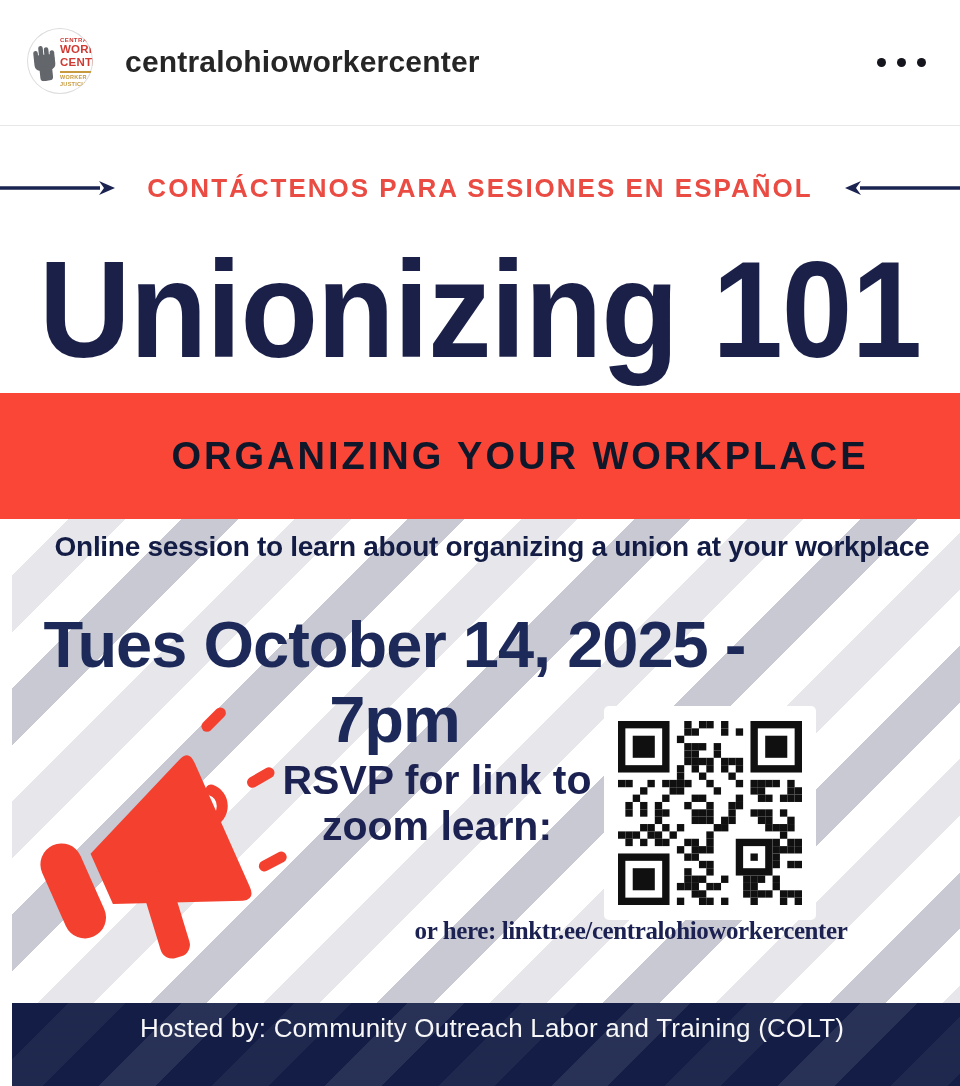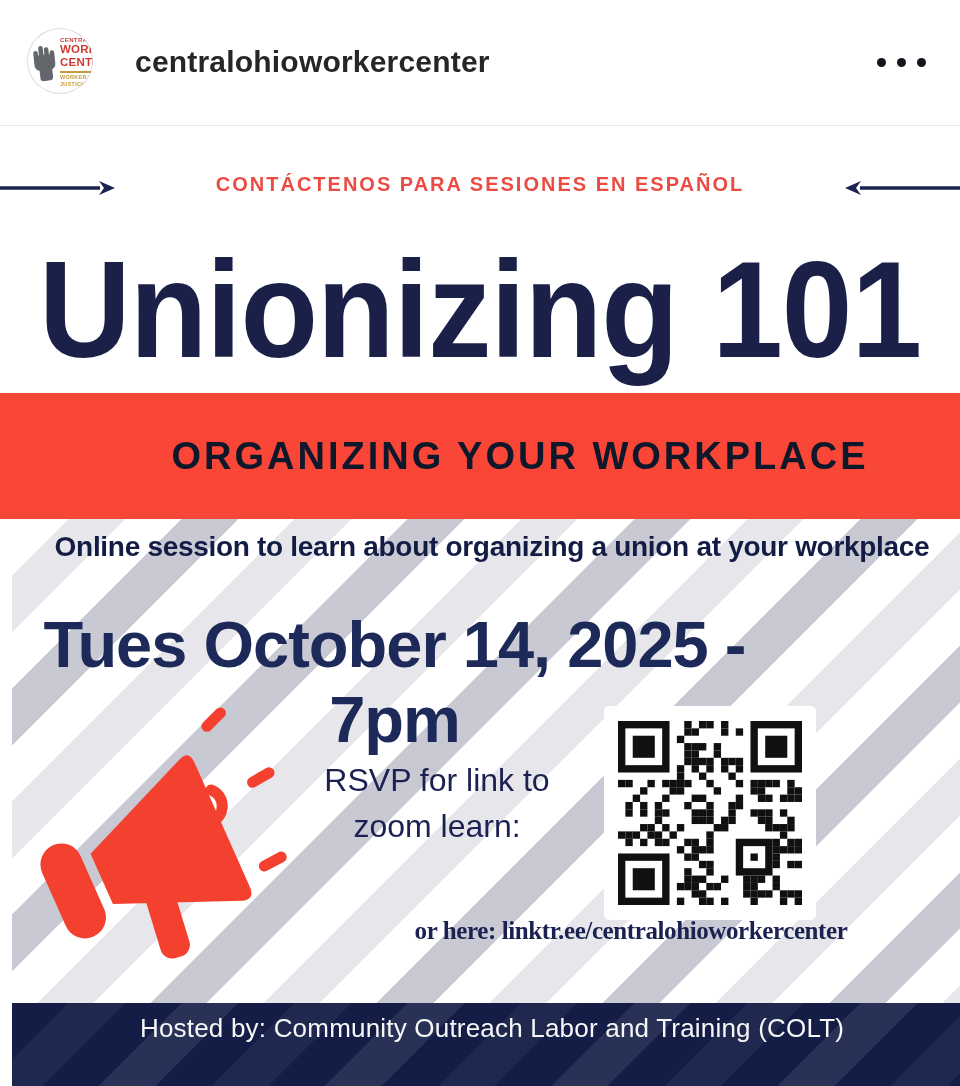--- a/index.html
+++ b/index.html
@@ -10,30 +10,30 @@
   
   .ig-header{position:absolute;top:0;left:0;width:960px;height:126px;background:#fff;border-bottom:1px solid #e8e8e8;}
   .avatar{position:absolute;left:27px;top:28px;width:66px;height:66px;border-radius:50%;background:#fff;
           box-shadow:0 0 0 1px #dcdcdc inset;overflow:hidden;cursor:pointer;}
   .avatar .fist{position:absolute;left:5px;top:13px;width:26px;height:40px;transform:rotate(-6deg);}
   .avatar .logo-text{position:absolute;left:33px;top:9px;line-height:1;white-space:nowrap;}
   .lt1{font-size:6px;font-weight:700;color:#cf3a33;letter-spacing:.4px;margin-bottom:1px;}
   .lt2,.lt3{font-size:11.5px;font-weight:800;color:#cf3a33;letter-spacing:.2px;margin-top:1px;}
   .lt-div{width:34px;height:2px;background:#c79a3d;margin:3px 0 2px 0;}
   .lt4,.lt5{font-size:5.5px;font-weight:700;color:#c79a3d;margin-top:1.5px;letter-spacing:.3px;}
-  .username{position:absolute;left:135px;top:45px;font-size:30px;font-weight:600;color:#262626;letter-spacing:.2px;cursor:pointer;}
+  .username{position:absolute;left:125px;top:45px;font-size:30px;font-weight:600;color:#262626;letter-spacing:.2px;cursor:pointer;}
   .more-btn{position:absolute;right:28px;top:52px;display:flex;gap:11px;padding:6px;cursor:pointer;}
   .more-btn i{width:9px;height:9px;border-radius:50%;background:#15161d;}
 
   
   .flyer{position:absolute;top:127px;left:0;width:960px;height:959px;background:#fff;}
 
   .contact-row{position:absolute;top:40px;left:0;width:960px;height:40px;}
   .contact-label{position:absolute;top:6px;left:0;width:960px;text-align:center;
-    font-size:20px;font-weight:700;letter-spacing:2px;color:var(--contact-red,#ea4b43);}
+    font-size:26px;font-weight:700;letter-spacing:2px;color:var(--contact-red,#ea4b43);}
   .arrow{position:absolute;top:13px;width:118px;height:16px;}
   .arrow.left{left:0;}
   .arrow.right{right:0;}
 
   .flyer-title{position:absolute;top:96px;left:0;width:960px;height:172px;text-align:center;
     font-size:127px;line-height:160px;font-weight:700;letter-spacing:-1px;color:#1a2048;
     transform:scaleY(1.08);transform-origin:center top;}
 
   .red-banner{position:absolute;top:266px;left:0;width:960px;height:126px;background:var(--accent-red,#f94637);}
   .red-banner span{display:block;width:100%;text-align:center;line-height:126px;
@@ -48,21 +48,21 @@
 
   .desc{position:absolute;top:12px;left:0;width:960px;text-align:center;
     font-size:28px;font-weight:700;letter-spacing:-.3px;color:#131c44;}
 
   .datetime{position:absolute;top:88px;left:0;width:765px;text-align:center;
     font-size:65px;font-weight:700;letter-spacing:-1px;color:var(--date-navy,#1c2959);}
 
   .mega{position:absolute;left:25px;top:172px;width:285px;height:285px;}
 
   .rsvp{position:absolute;left:150px;top:238px;width:550px;text-align:center;
-    font-size:32px;line-height:46px;font-weight:400;color:#1b2150;}
+    font-size:41px;line-height:46px;font-weight:700;color:#1b2150;}
 
   .qr-box{position:absolute;left:592px;top:187px;width:212px;height:214px;background:#fff;border-radius:5px;padding:14px;}
   .qr-box svg{display:block;width:184px;height:186px;}
 
   .linkline{position:absolute;left:262px;top:398px;width:714px;text-align:center;
     font-size:25px;font-weight:700;letter-spacing:-.4px;color:#1b2150;font-family:Liberation Serif, serif;}
 
   .flyer-footer{position:absolute;left:0;top:484px;width:960px;height:87px;
     background:var(--footer-navy,#131d45);color:#f7f7f7;text-align:center;padding-top:8px;}
   .flyer-footer::after{content:"";position:absolute;inset:0;

